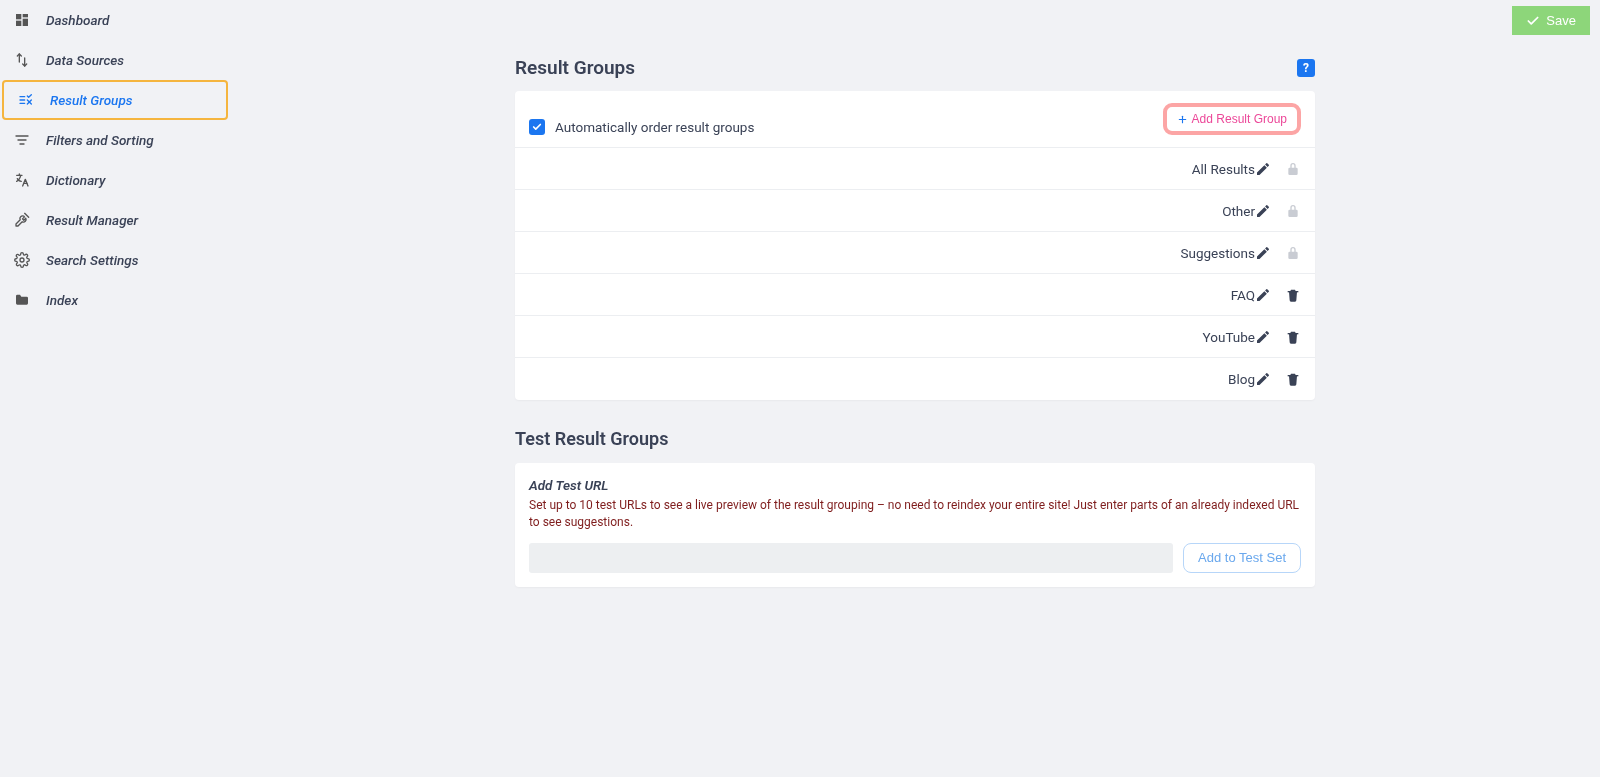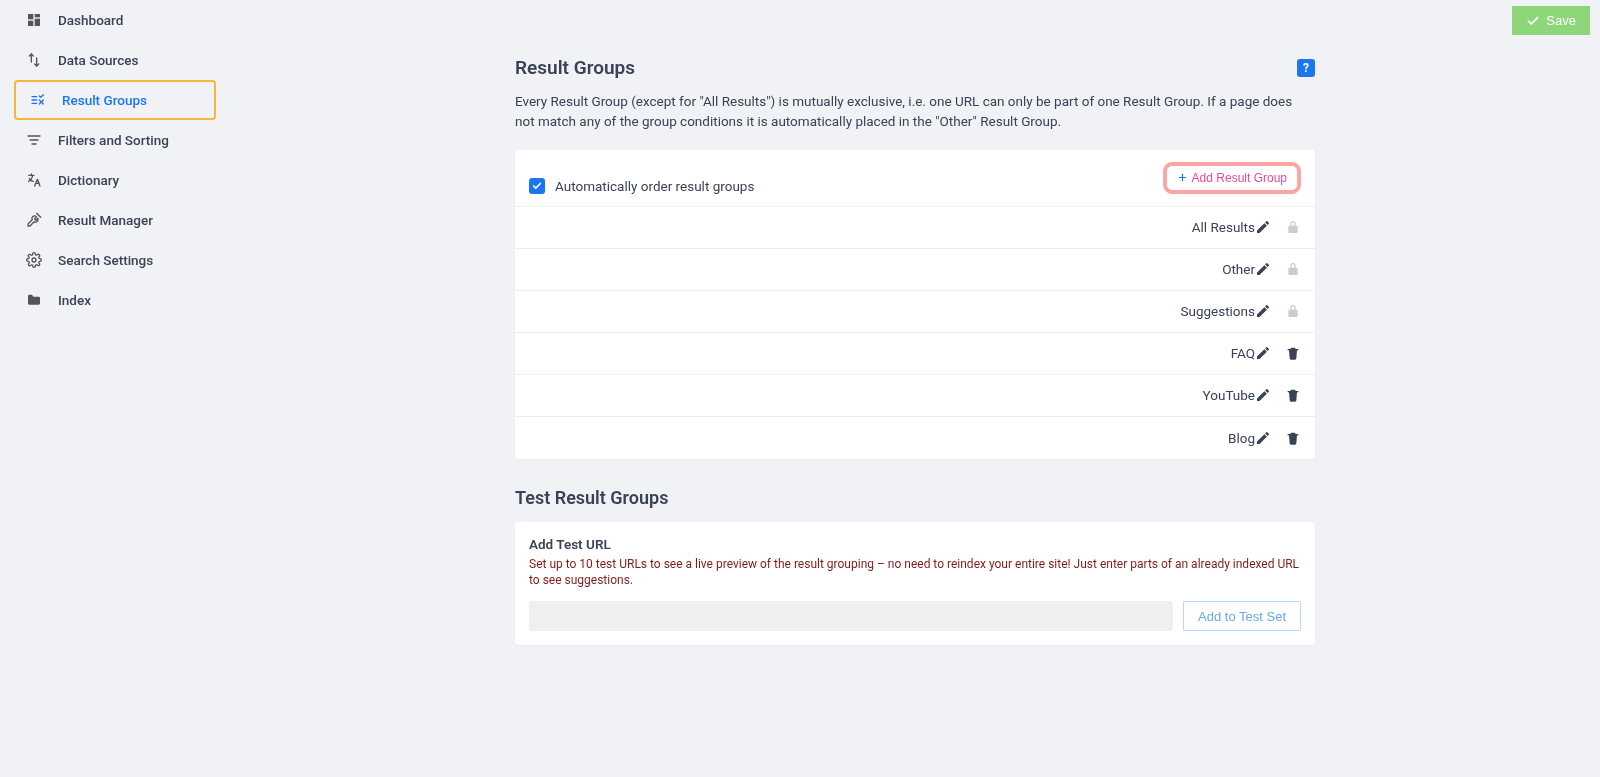--- a/index.html
+++ b/index.html
@@ -7,22 +7,23 @@
     font-family: -apple-system, BlinkMacSystemFont, "Segoe UI", Roboto, Helvetica, Arial, sans-serif;
     background: #f1f2f5;
     color: #3a4256;
     width: 1600px;
     height: 777px;
     overflow: hidden;
   }
   .layout { display: flex; height: 100%; }
   .sidebar {
     width: 230px;
-    padding: 0 12px;
+    padding: 0 0;
     flex-shrink: 0;
+    font-style: italic;
   }
   .sidebar-item {
     display: flex;
     align-items: center;
     height: 40px;
     padding: 0 10px;
     cursor: pointer;
     color: #3a4256;
   }
   .sidebar-item .ic {
@@ -184,20 +185,21 @@
     background: #fff;
     border-radius: 4px;
     padding: 14px;
     box-shadow: 0 1px 2px rgba(0,0,0,0.04);
   }
   .add-url-title {
     font-size: 13.5px;
     font-weight: 600;
     color: #3a4256;
     margin-bottom: 4px;
+    font-style: italic;
   }
   .add-url-desc {
     font-size: 12px;
     color: #7f1d1d;
     line-height: 1.4;
     margin-bottom: 12px;
   }
   .url-row {
     display: flex;
     gap: 10px;
@@ -210,21 +212,21 @@
     border-radius: 3px;
     padding: 0 10px;
     font-size: 13px;
   }
   .url-btn {
     height: 30px;
     padding: 0 14px;
     background: #fff;
     border: 1px solid #b7d6f9;
     color: #6aa8ed;
-    border-radius: 1px;
+    border-radius: 8px;
     font-size: 13px;
     cursor: pointer;
   }
 
   svg { display:block; }
 </style>
 </head>
 <body>
 
 <div class="layout">
@@ -326,21 +328,20 @@
         </svg>
       <span>Save</span>
     </button>
 
     <div class="content">
 
       <div class="section-header">
         <div class="section-title">Result Groups</div>
         <div class="help-badge">?</div>
       </div>
-      <div class="section-desc">Every Result Group (except for "All Results") is mutually exclusive, i.e. one URL can only be part of one Result Group. If a page does not match any of the group conditions it is automatically placed in the "Other" Result Group.</div>
 
       <div class="card">
         <div class="card-top">
           <div class="chk-row">
             <div class="chk">
               <svg width="10" height="10" viewBox="0 0 24 24" fill="none" stroke="white" stroke-width="4" stroke-linecap="round" stroke-linejoin="round">
                   <polyline points="20 6 9 17 4 12"></polyline>
                 </svg>
             </div>
             <span class="chk-label">Automatically order result groups</span>

